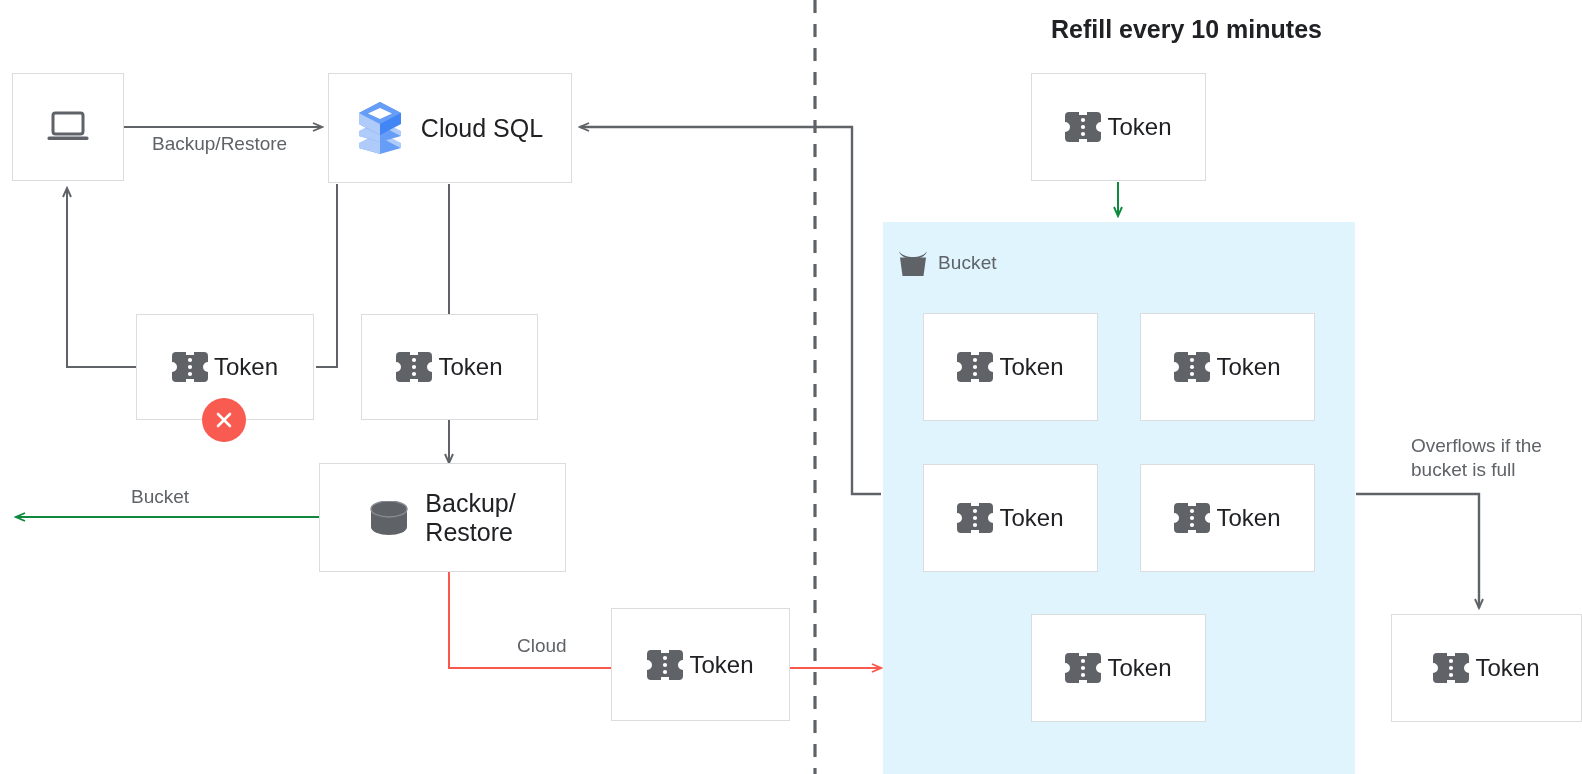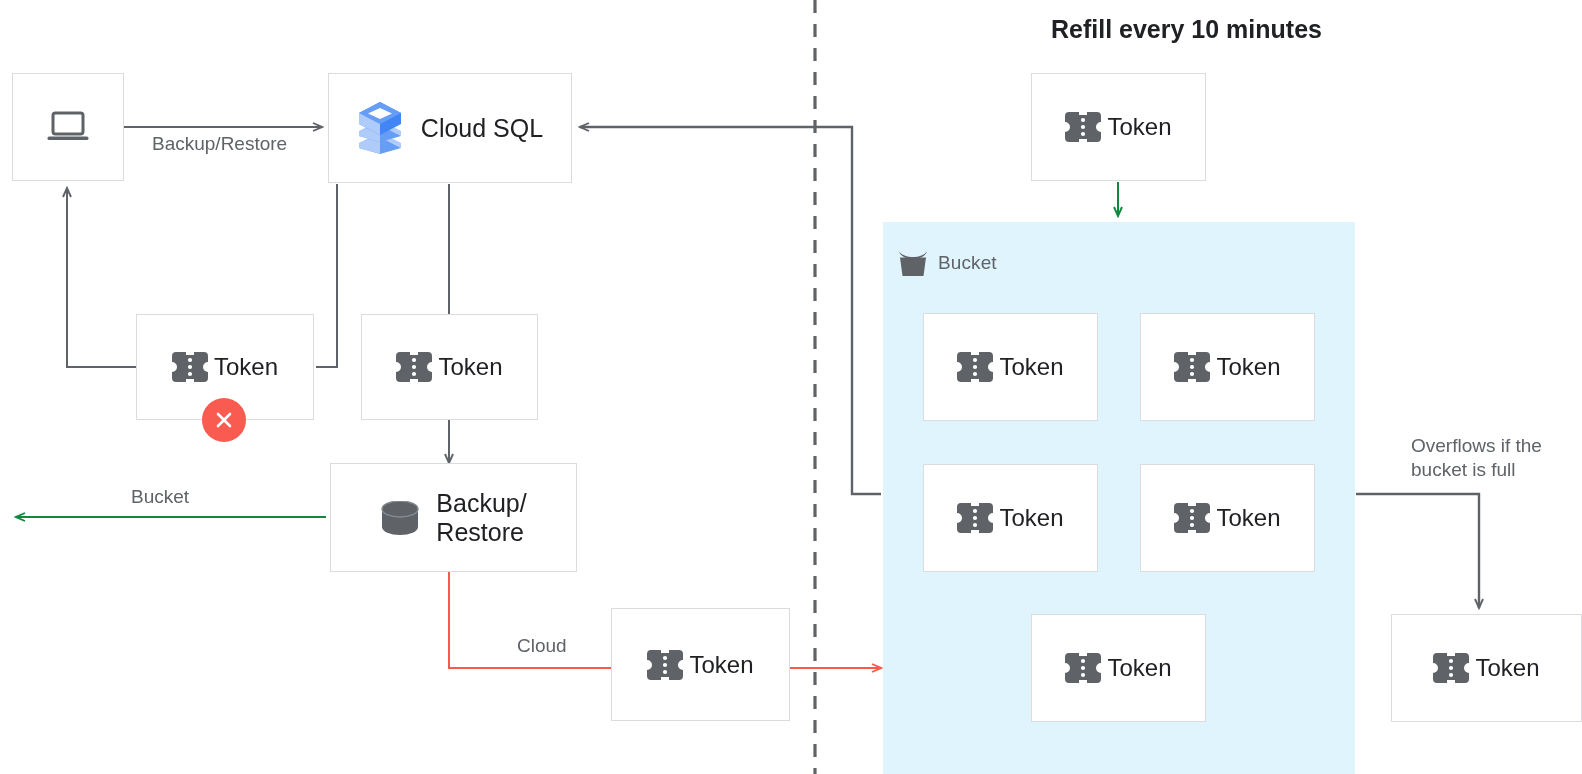--- a/index.html
+++ b/index.html
@@ -318,21 +318,21 @@
           <path d="M4,0 L14,0 L14,3 L22,3 L22,0 L32,0 A4,4 0 0 1 36,4 L36,10 A5,5 0 0 0 36,20 L36,26 A4,4 0 0 1 32,30 L22,30 L22,27 L14,27 L14,30 L4,30 A4,4 0 0 1 0,26 L0,20 A5,5 0 0 0 0,10 L0,4 A4,4 0 0 1 4,0 Z" fill="#5f6368"></path>
           <circle cx="18" cy="8" r="2.1" fill="#ffffff"></circle>
           <circle cx="18" cy="15" r="2.1" fill="#ffffff"></circle>
           <circle cx="18" cy="22" r="2.1" fill="#ffffff"></circle>
         </svg>
       </span>
       <span class="node-label">Token</span>
     </div>
   </div>
 
-  <div class="node" style="left:330px; top:463px; width:247px; height:109px;">
+  <div class="node" style="left:319px; top:463px; width:247px; height:109px;">
     <div class="node-inner" style="gap:16px;">
       <span>
         <svg class="icon" width="40" height="34" viewBox="0 0 40 34" xmlns="http://www.w3.org/2000/svg">
           <path d="M2,8 L2,26 A18,8 0 0 0 38,26 L38,8 Z" fill="#5f6368"></path>
           <ellipse cx="20" cy="8" rx="18" ry="8" fill="#5f6368"></ellipse>
           <ellipse cx="20" cy="8" rx="18" ry="8" fill="none" stroke="#878c91" stroke-width="1.4"></ellipse>
         </svg>
       </span>
       <span class="node-label big">Backup/
 Restore</span>

